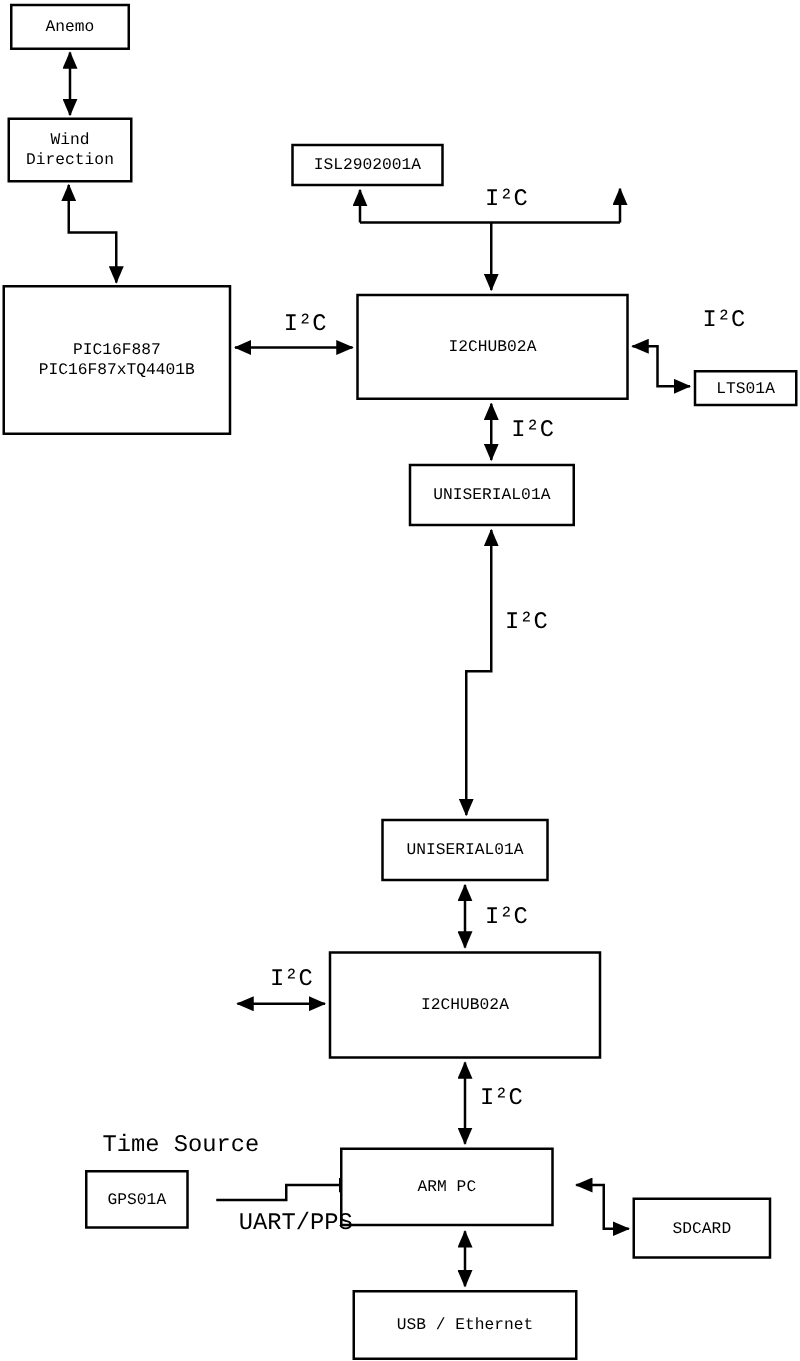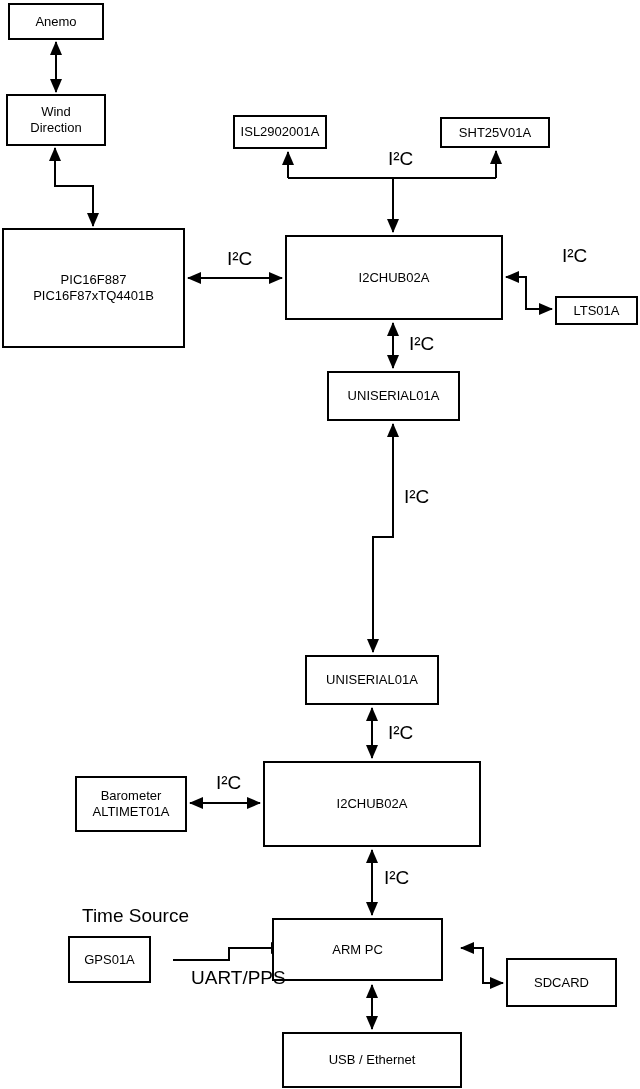--- a/index.html
+++ b/index.html
@@ -1,18 +1,18 @@
 <!DOCTYPE html>
 <html><head>
 <meta charset="utf-8">
 <style>
   html,body{margin:0;padding:0;background:#ffffff;}
   .canvas{
     position:relative;width:640px;height:1089px;background:#ffffff;
-    font-family:Liberation Sans, sans-serif;color:#000000;overflow:hidden;
+    font-family:Liberation Mono, monospace;color:#000000;overflow:hidden;
   }
   .wires{position:absolute;left:0;top:0;width:640px;height:1089px;}
   .box{
     position:absolute;box-sizing:border-box;border:2px solid #000000;background:#ffffff;
     display:flex;flex-direction:column;align-items:center;justify-content:center;
     text-align:center;font-size:13px;line-height:16px;white-space:nowrap;
   }
   .lbl{position:absolute;font-size:19px;line-height:14px;white-space:nowrap;}
 </style>
 </head>
@@ -53,48 +53,41 @@
   <div class="box" style="left:6px;top:94px;width:100px;height:52px">
     <span>Wind</span>
     <span>Direction</span>
   </div>
 
   <div class="box" style="left:2px;top:228px;width:183px;height:120px">
     <span>PIC16F887</span>
     <span>PIC16F87xTQ4401B</span>
   </div>
 
-  <div class="box" style="left:233px;top:115px;width:94px;height:34px">
+  <div class="box" style="left:233px;top:115px;width:122px;height:34px">
     <span>ISL2902001A</span>
   </div>
 
-  <div class="box" style="left:440px;top:117px;width:110px;height:31px">
-    <span>SHT25V01A</span>
-  </div>
 
   <div class="box" style="left:285px;top:235px;width:218px;height:85px">
     <span>I2CHUB02A</span>
   </div>
 
   <div class="box" style="left:555px;top:296px;width:83px;height:29px">
     <span>LTS01A</span>
   </div>
 
   <div class="box" style="left:327px;top:371px;width:133px;height:50px">
     <span>UNISERIAL01A</span>
   </div>
 
   <div class="box" style="left:305px;top:655px;width:134px;height:50px">
     <span>UNISERIAL01A</span>
   </div>
 
-  <div class="box" style="left:75px;top:776px;width:112px;height:56px">
-    <span>Barometer</span>
-    <span>ALTIMET01A</span>
-  </div>
 
   <div class="box" style="left:263px;top:761px;width:218px;height:86px">
     <span>I2CHUB02A</span>
   </div>
 
   <div class="box" style="left:68px;top:936px;width:83px;height:47px">
     <span>GPS01A</span>
   </div>
 
   <div class="box" style="left:272px;top:918px;width:171px;height:63px">

